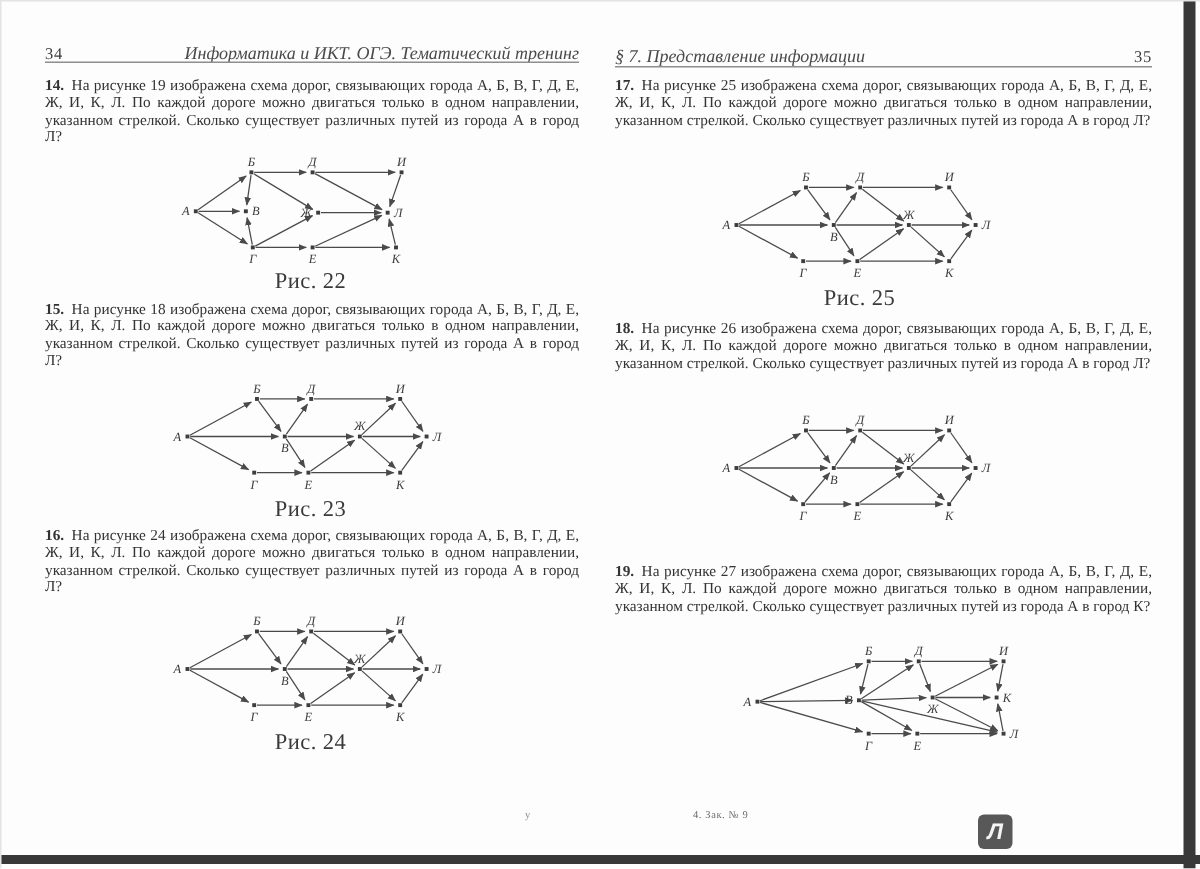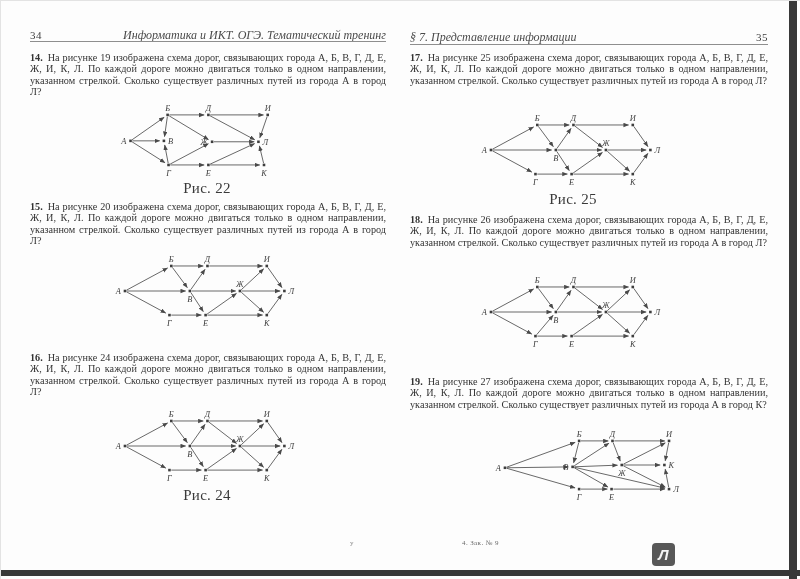--- a/index.html
+++ b/index.html
@@ -86,21 +86,21 @@
           <text x="61" y="81.5" text-anchor="middle">Г</text>
           <rect x="102.6" y="68.6" width="2.8" height="2.8" fill="#3d3d3d"></rect>
           <text x="104" y="81.5" text-anchor="middle">Е</text>
           <rect x="162.6" y="68.6" width="2.8" height="2.8" fill="#3d3d3d"></rect>
           <text x="164" y="81.5" text-anchor="middle">К</text>
         </svg></div>
     <div class="caption">Рис. 22</div>
   </div>
 
   <div class="task" style="top:201px">
-    <b>15.</b><span>На рисунке 20 изображена схема дорог, связывающих города А, Б, В, Г, Д, Е, Ж, И, К, Л. По каждой дороге можно двигаться только в одном направлении, указанном стрелкой. Сколько существует различных путей из города А в город Л?</span>
+    <b>15.</b><span>На рисунке 18 изображена схема дорог, связывающих города А, Б, В, Г, Д, Е, Ж, И, К, Л. По каждой дороге можно двигаться только в одном направлении, указанном стрелкой. Сколько существует различных путей из города А в город Л?</span>
   </div>
   <div class="figure" style="left:82px;top:252px">
     <div class="graph"><svg viewBox="0 0 205 84" width="190" height="78">
           <defs>
             <marker id="arr1" markerWidth="7" markerHeight="6" refX="5.5" refY="2.4" orient="auto" markerUnits="userSpaceOnUse">
               <path d="M0,0 L6,2.4 L0,4.8 Z" fill="#4a4a4a"></path>
             </marker>
           </defs>
           <line x1="15.759810795314385" y1="41.04970217053023" x2="59.952435170776916" y2="17.185685007780467" stroke="#4a4a4a" stroke-width="0.9" marker-end="url(#arr1)"></line>
           <line x1="15.758583933073549" y1="42.9525662970815" x2="57.95525695393084" y2="65.80909751671254" stroke="#4a4a4a" stroke-width="0.9" marker-end="url(#arr1)"></line>
@@ -133,20 +133,21 @@
           <text x="138" y="37.5" text-anchor="middle">Ж</text>
           <rect x="184.6" y="40.6" width="2.8" height="2.8" fill="#3d3d3d"></rect>
           <text x="190.5" y="45" text-anchor="start">Л</text>
           <rect x="60.6" y="66.6" width="2.8" height="2.8" fill="#3d3d3d"></rect>
           <text x="62" y="79.5" text-anchor="middle">Г</text>
           <rect x="99.6" y="66.6" width="2.8" height="2.8" fill="#3d3d3d"></rect>
           <text x="101" y="79.5" text-anchor="middle">Е</text>
           <rect x="165.6" y="66.6" width="2.8" height="2.8" fill="#3d3d3d"></rect>
           <text x="167" y="79.5" text-anchor="middle">К</text>
         </svg></div>
+    <div class="caption">Рис. 23</div>
   </div>
 
   <div class="task" style="top:352px">
     <b>16.</b><span>На рисунке 24 изображена схема дорог, связывающих города А, Б, В, Г, Д, Е, Ж, И, К, Л. По каждой дороге можно двигаться только в одном направлении, указанном стрелкой. Сколько существует различных путей из города А в город Л?</span>
   </div>
   <div class="figure" style="left:82px;top:407px">
     <div class="graph"><svg viewBox="0 0 205 84" width="190" height="78">
           <defs>
             <marker id="arr2" markerWidth="7" markerHeight="6" refX="5.5" refY="2.4" orient="auto" markerUnits="userSpaceOnUse">
               <path d="M0,0 L6,2.4 L0,4.8 Z" fill="#4a4a4a"></path>

